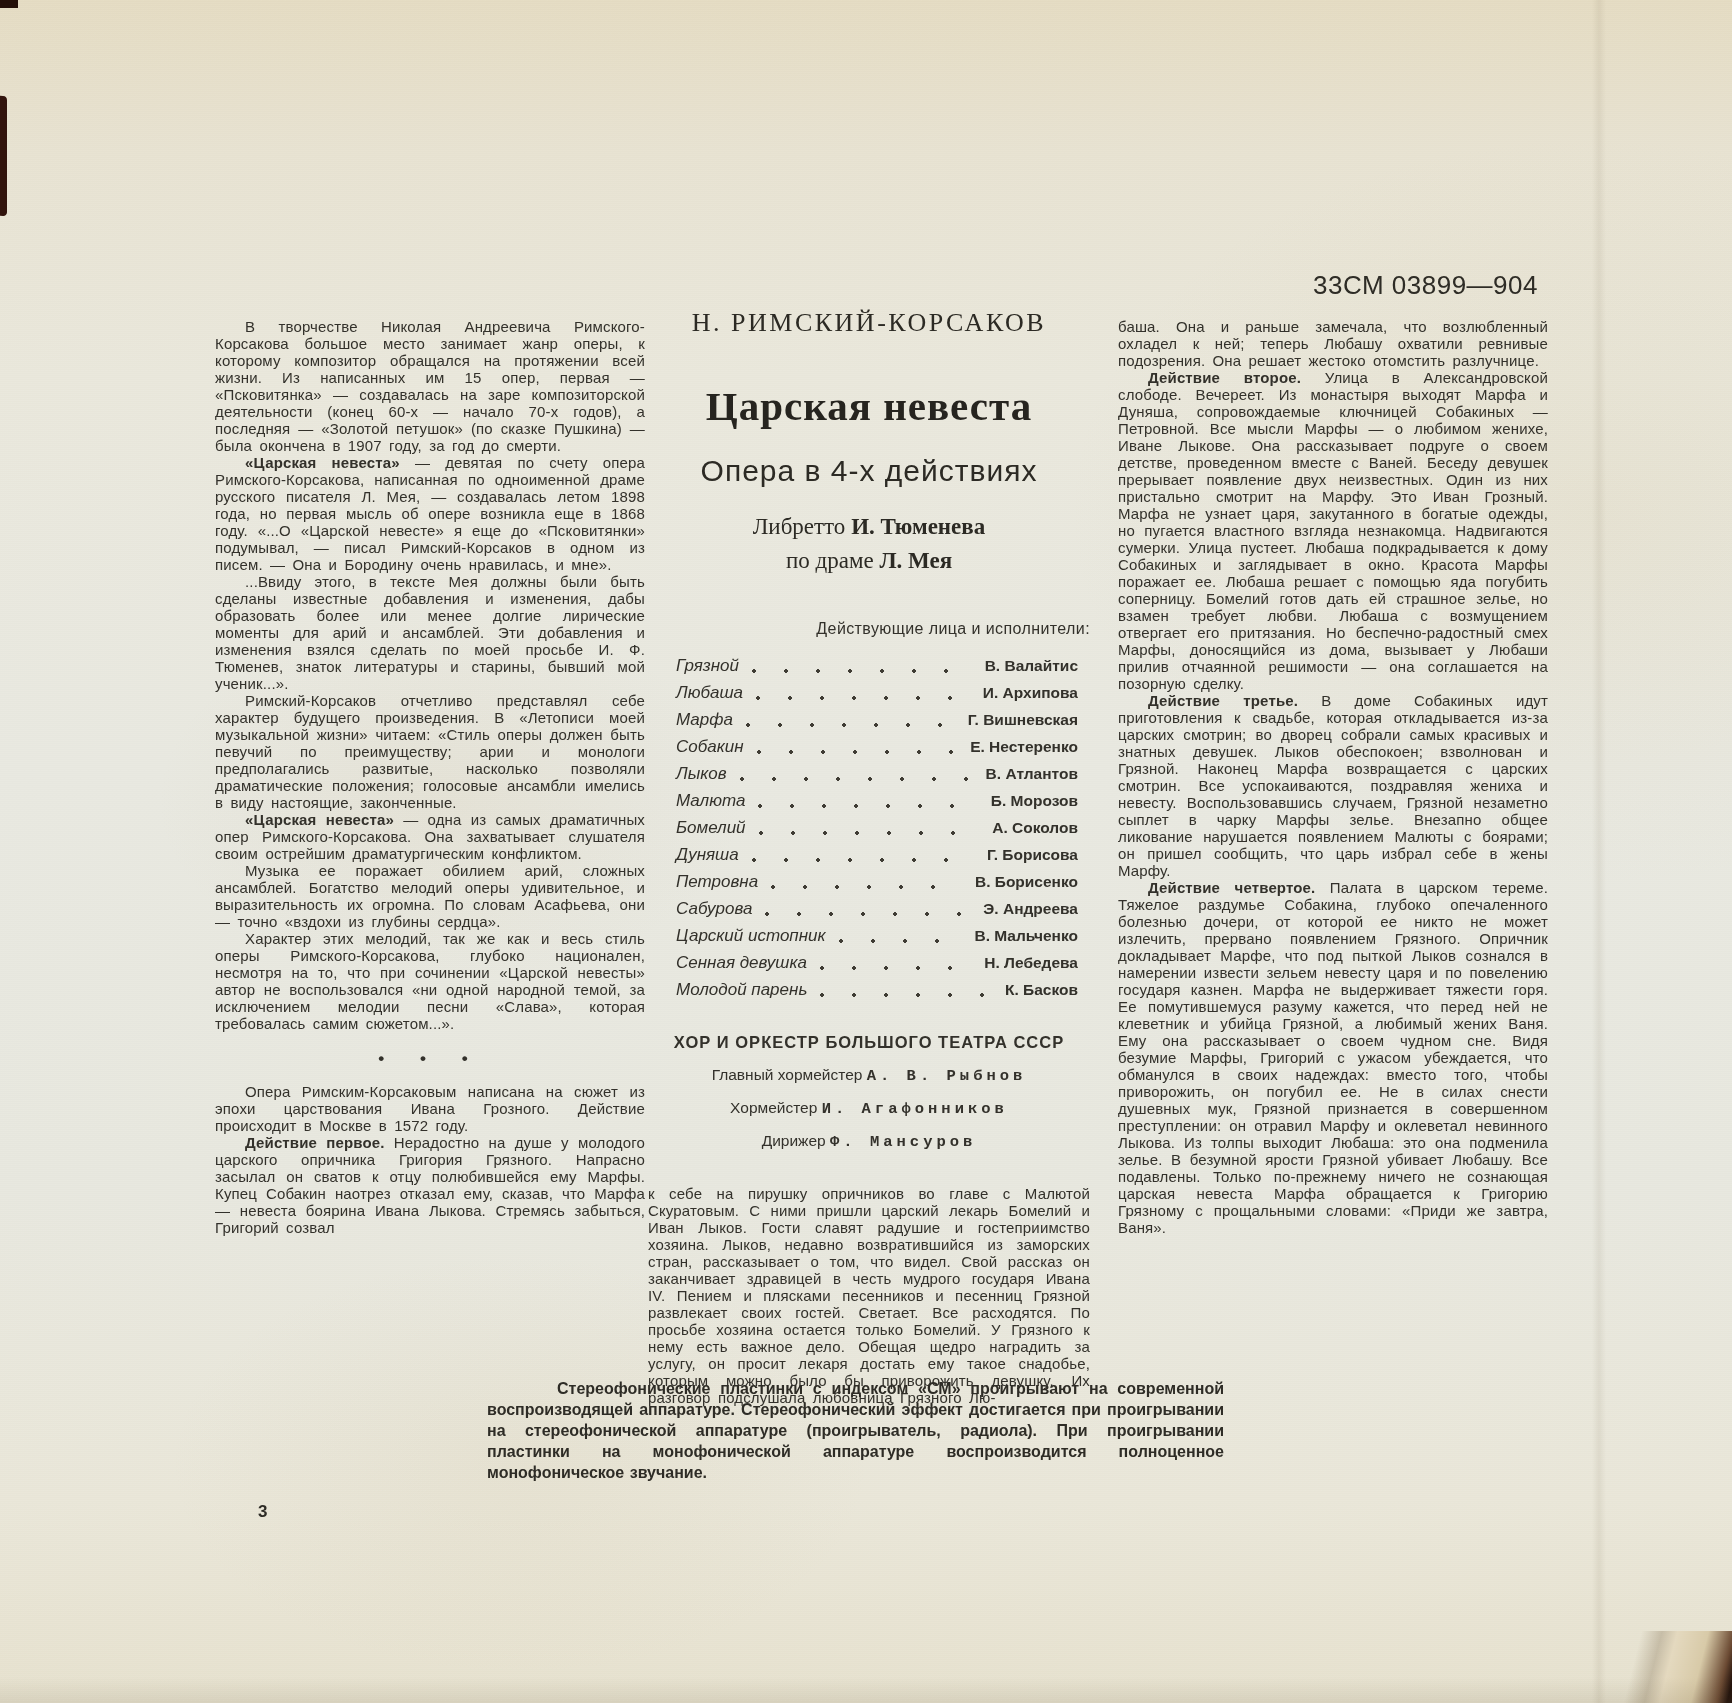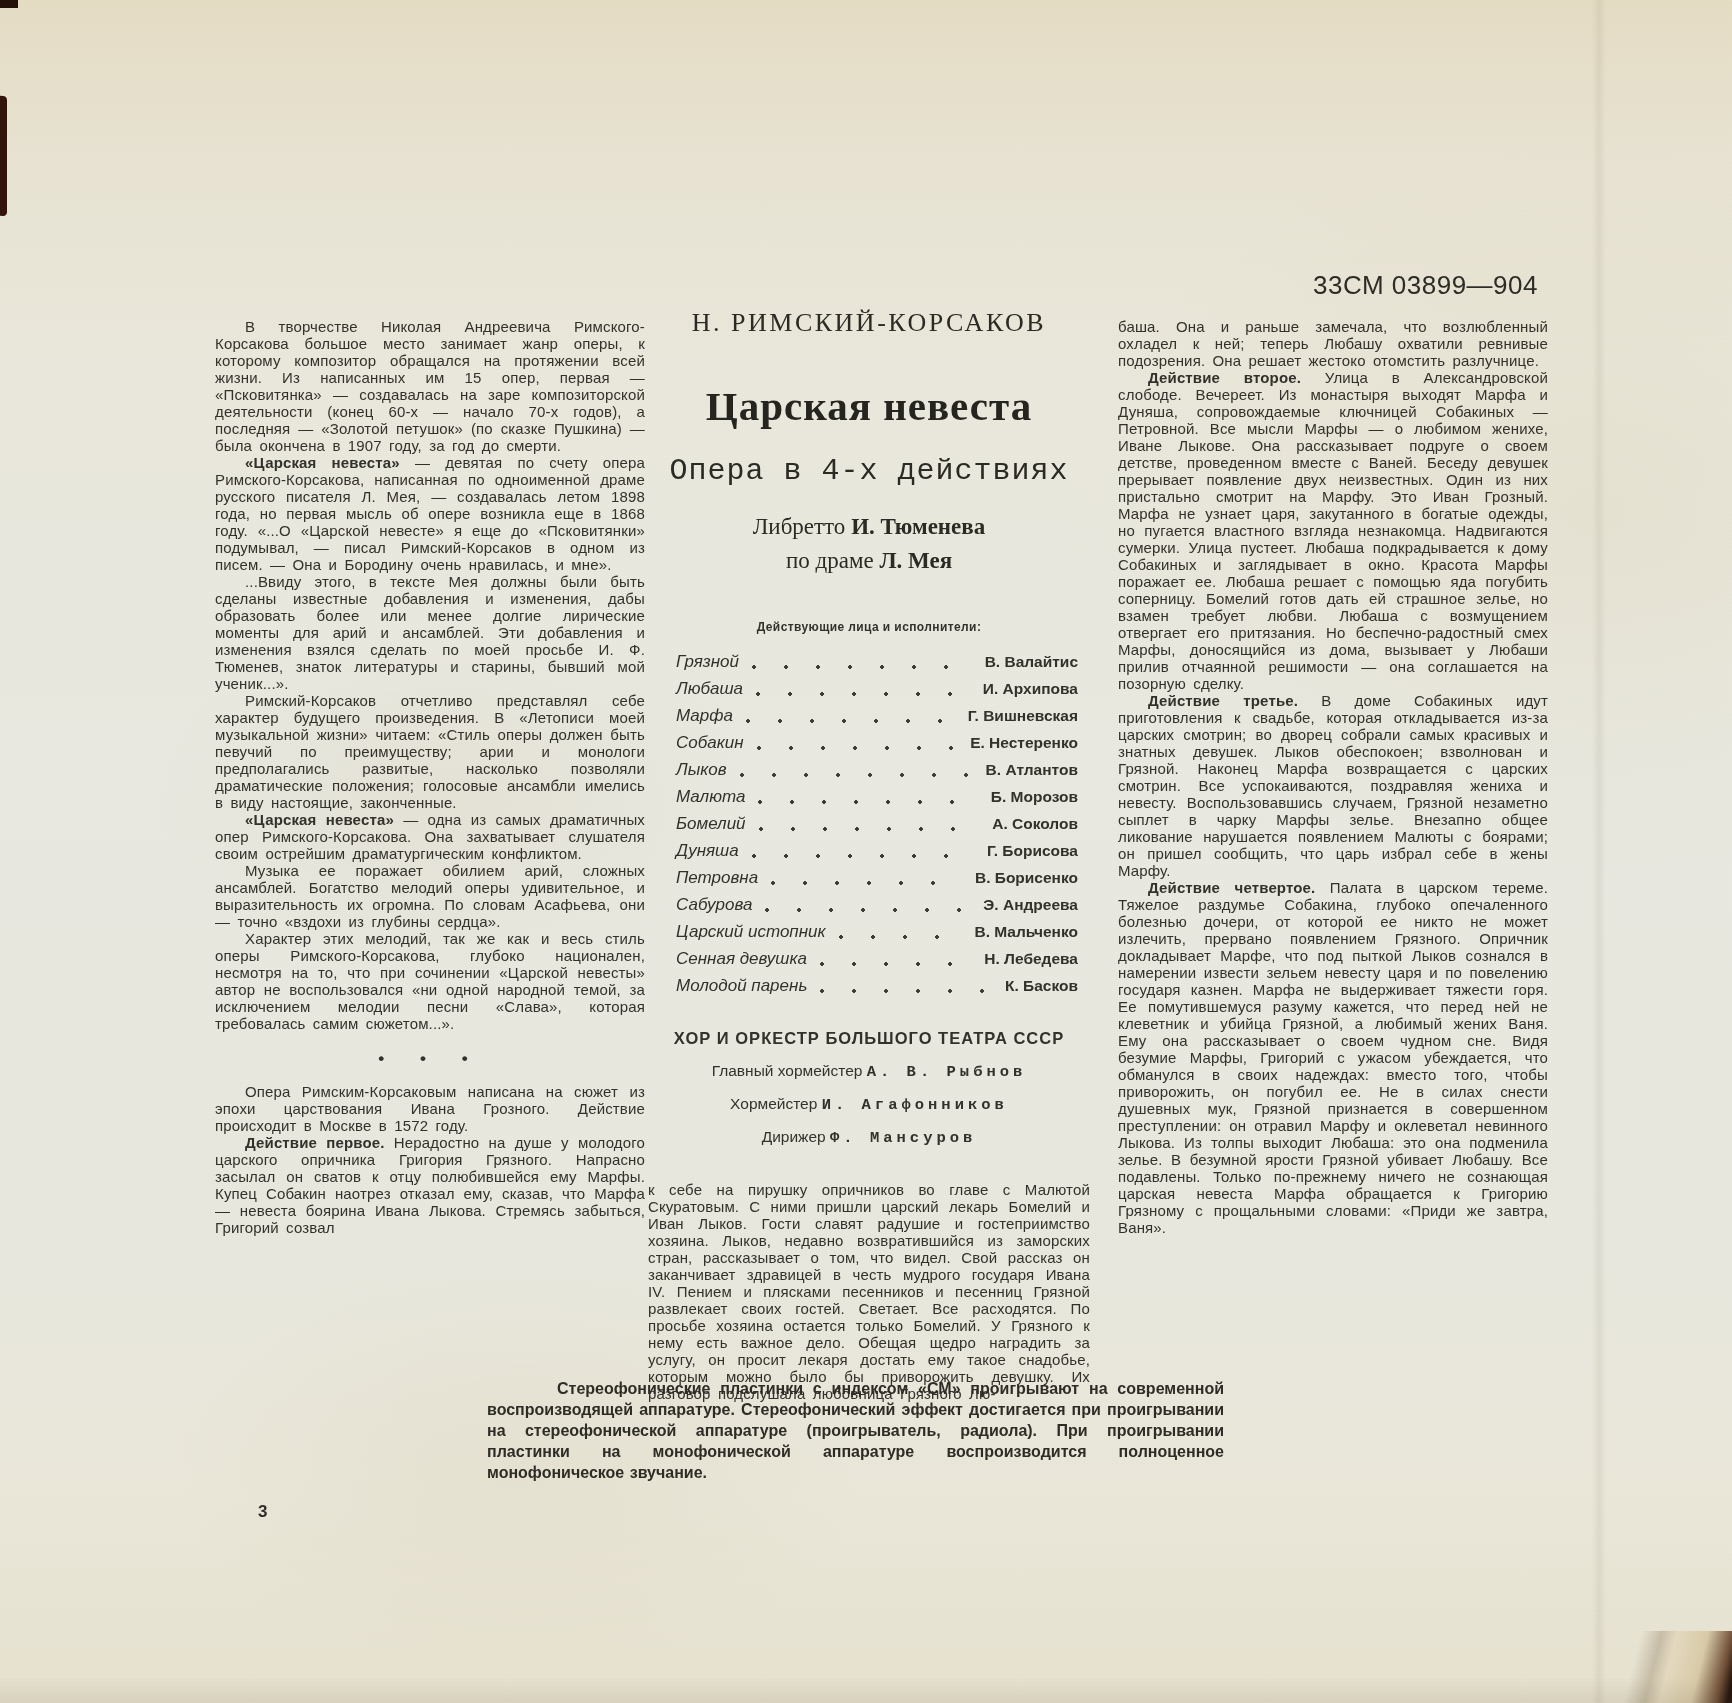--- a/index.html
+++ b/index.html
@@ -36,28 +36,28 @@
   .col-right{left:1118px;width:430px;}
 
   .separator{text-indent:0 !important;text-align:center;font-weight:bold;font-size:17px;
     letter-spacing:14px;margin:18px 0 16px 0 !important;}
 
   .col-middle{position:absolute;left:648px;top:308px;width:442px;}
   .composer{font-family:"Liberation Serif","DejaVu Serif",serif;font-weight:normal;
     font-size:26px;letter-spacing:2.5px;text-align:center;margin:0;color:#2c2a24;}
   .opera-title{font-family:"Liberation Serif","DejaVu Serif",serif;font-weight:bold;
     font-size:41px;letter-spacing:1px;text-align:center;margin:44px 0 0 0;color:#26241f;}
-  .opera-subtitle{font-family:Liberation Mono, monospace;font-size:30px;
+  .opera-subtitle{font-family:Liberation Sans, sans-serif;font-size:30px;
     letter-spacing:1px;text-align:center;margin:24px 0 0 0;color:#2c2a24;}
   .libretto{font-family:"Liberation Serif","DejaVu Serif",serif;font-size:23px;
     text-align:center;margin:26px 0 0 0;color:#2c2a24;}
   .libretto + .libretto{margin-top:8px;}
   .libretto .name{font-weight:bold;}
 
-  .cast-heading{font-size:12px;font-weight:bold;text-align:center;margin:46px 0 14px 0;letter-spacing:.4px;}
+  .cast-heading{font-size:16px;font-weight:normal;text-align:right;margin:46px 0 14px 0;letter-spacing:.4px;}
   .cast-table{padding:0 12px 0 28px;}
   .cast-row{display:flex;align-items:flex-end;line-height:27px;}
   .cast-role{white-space:nowrap;font-size:17px;font-style:italic;}
   .cast-dots{flex:1;margin:0 12px;height:6px;margin-bottom:5px;
     background-image:radial-gradient(circle at 3px 3px,#3f3c34 1.6px,rgba(0,0,0,0) 2px);
     background-size:32px 6px;background-repeat:repeat-x;background-position:left bottom;}
   .cast-name{white-space:nowrap;font-weight:bold;font-size:15.5px;}
 
   .ensemble{font-size:16.5px;font-weight:bold;text-align:center;letter-spacing:1px;margin:30px 0 0 0;}
   .credit{font-size:15.5px;text-align:center;margin:14px 0 0 0;}

